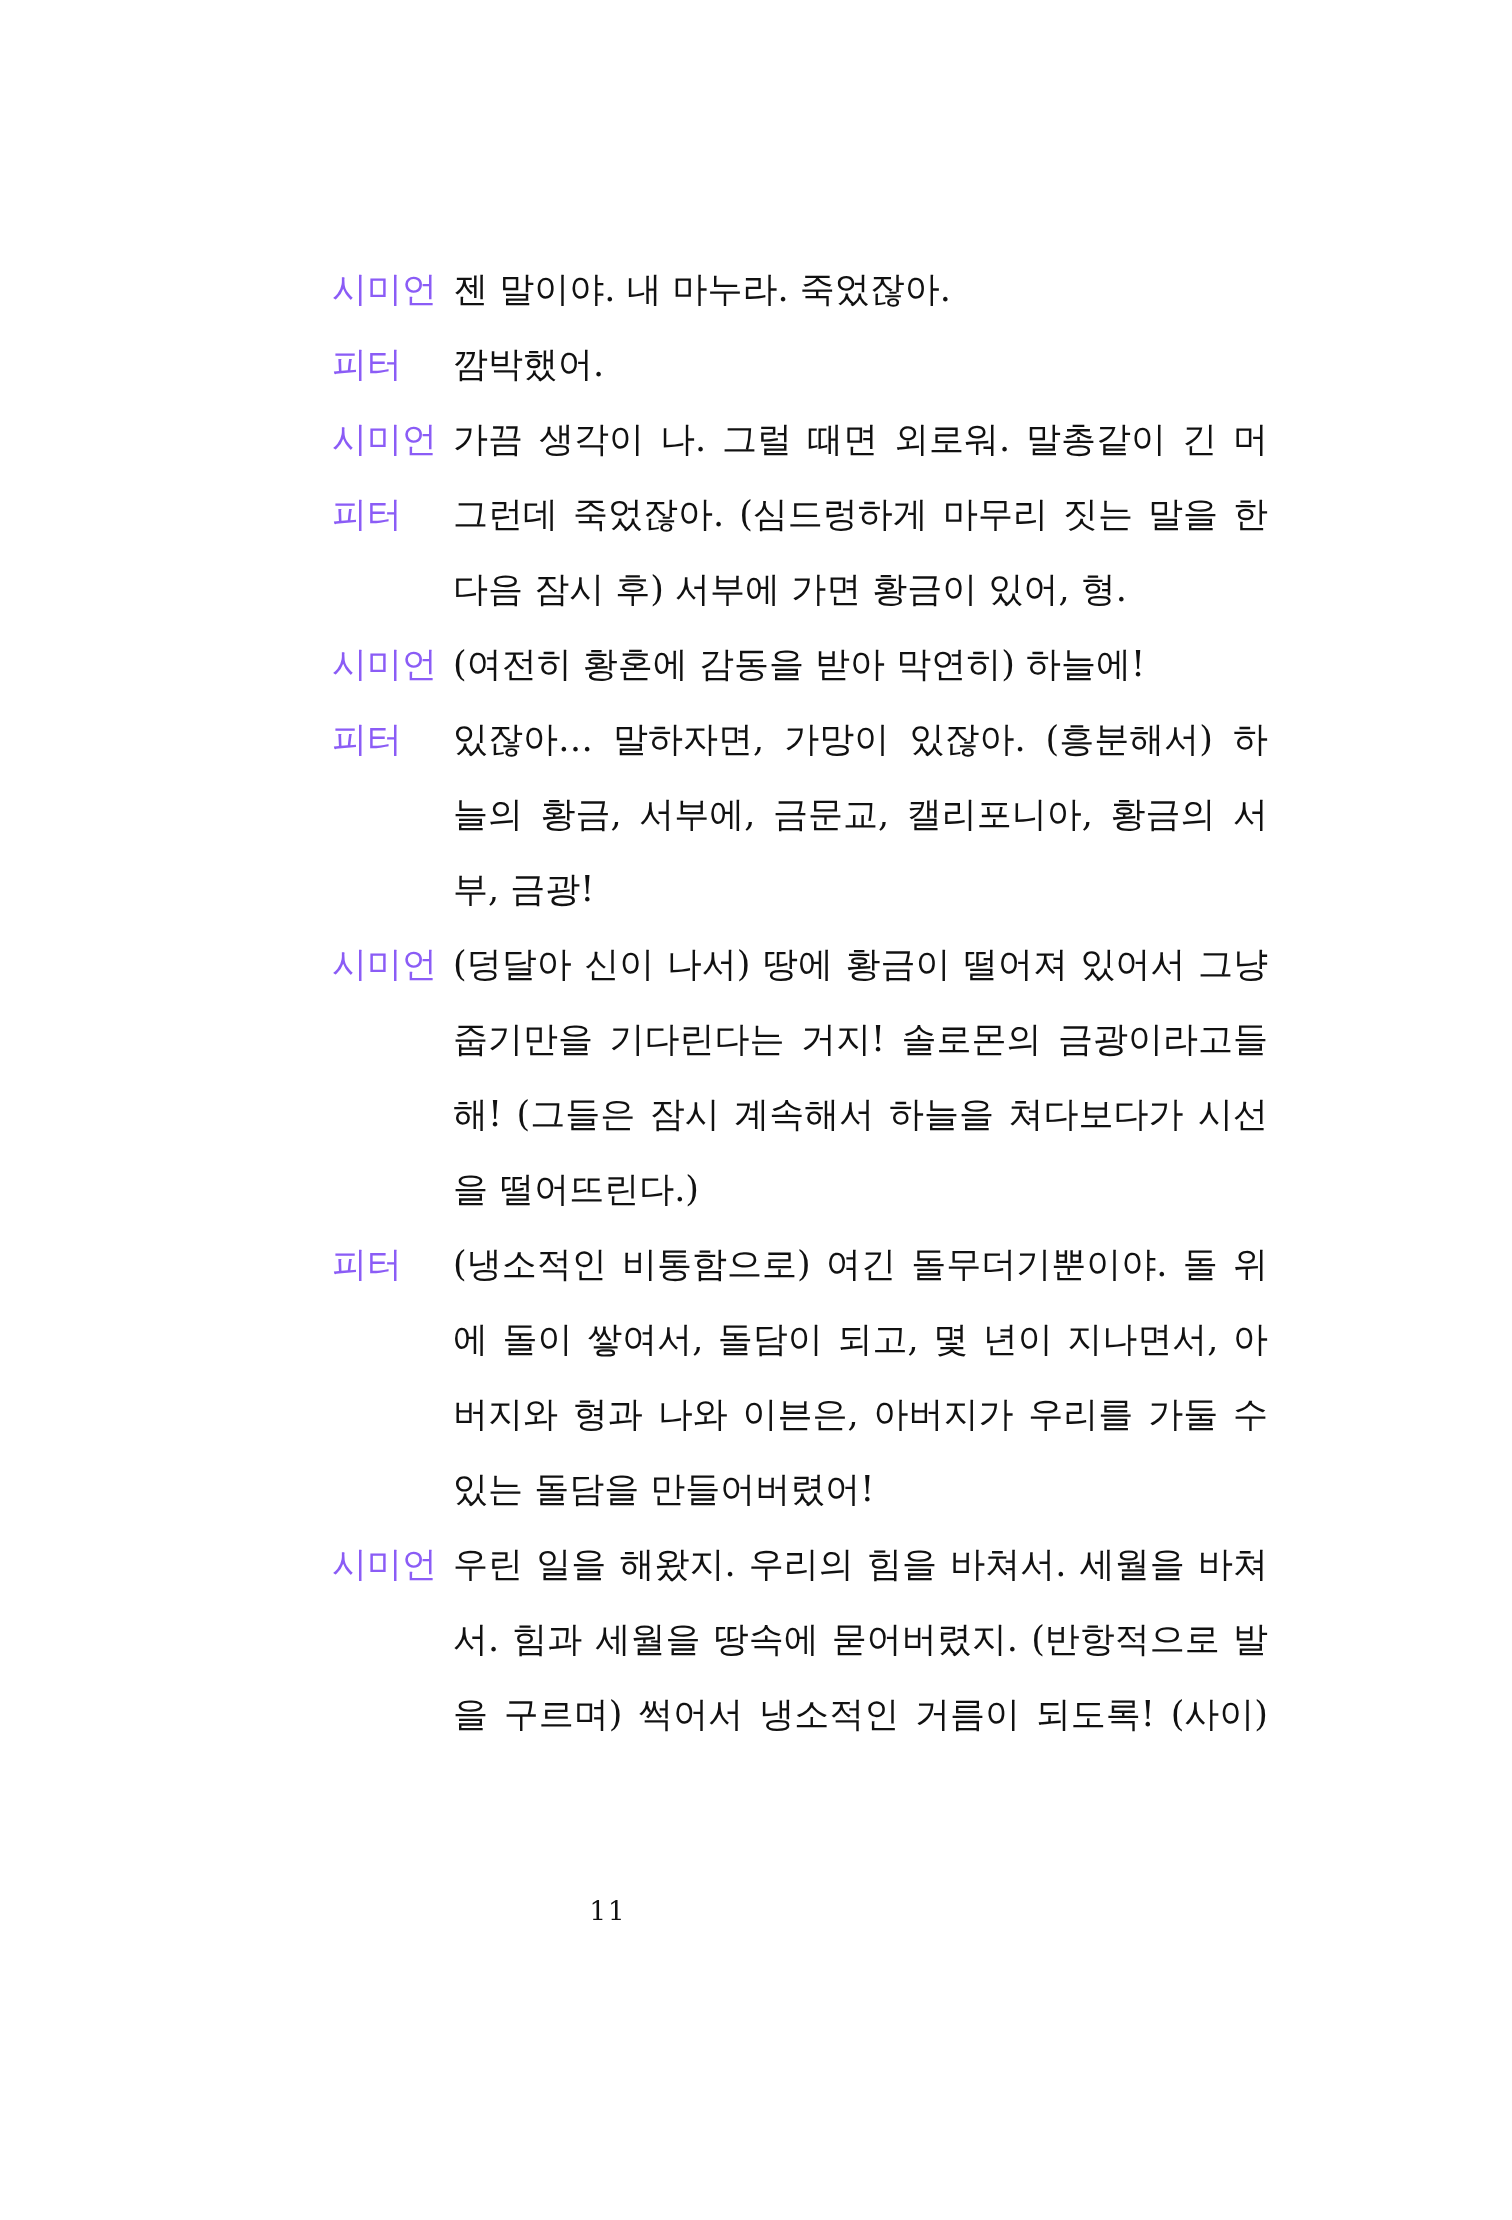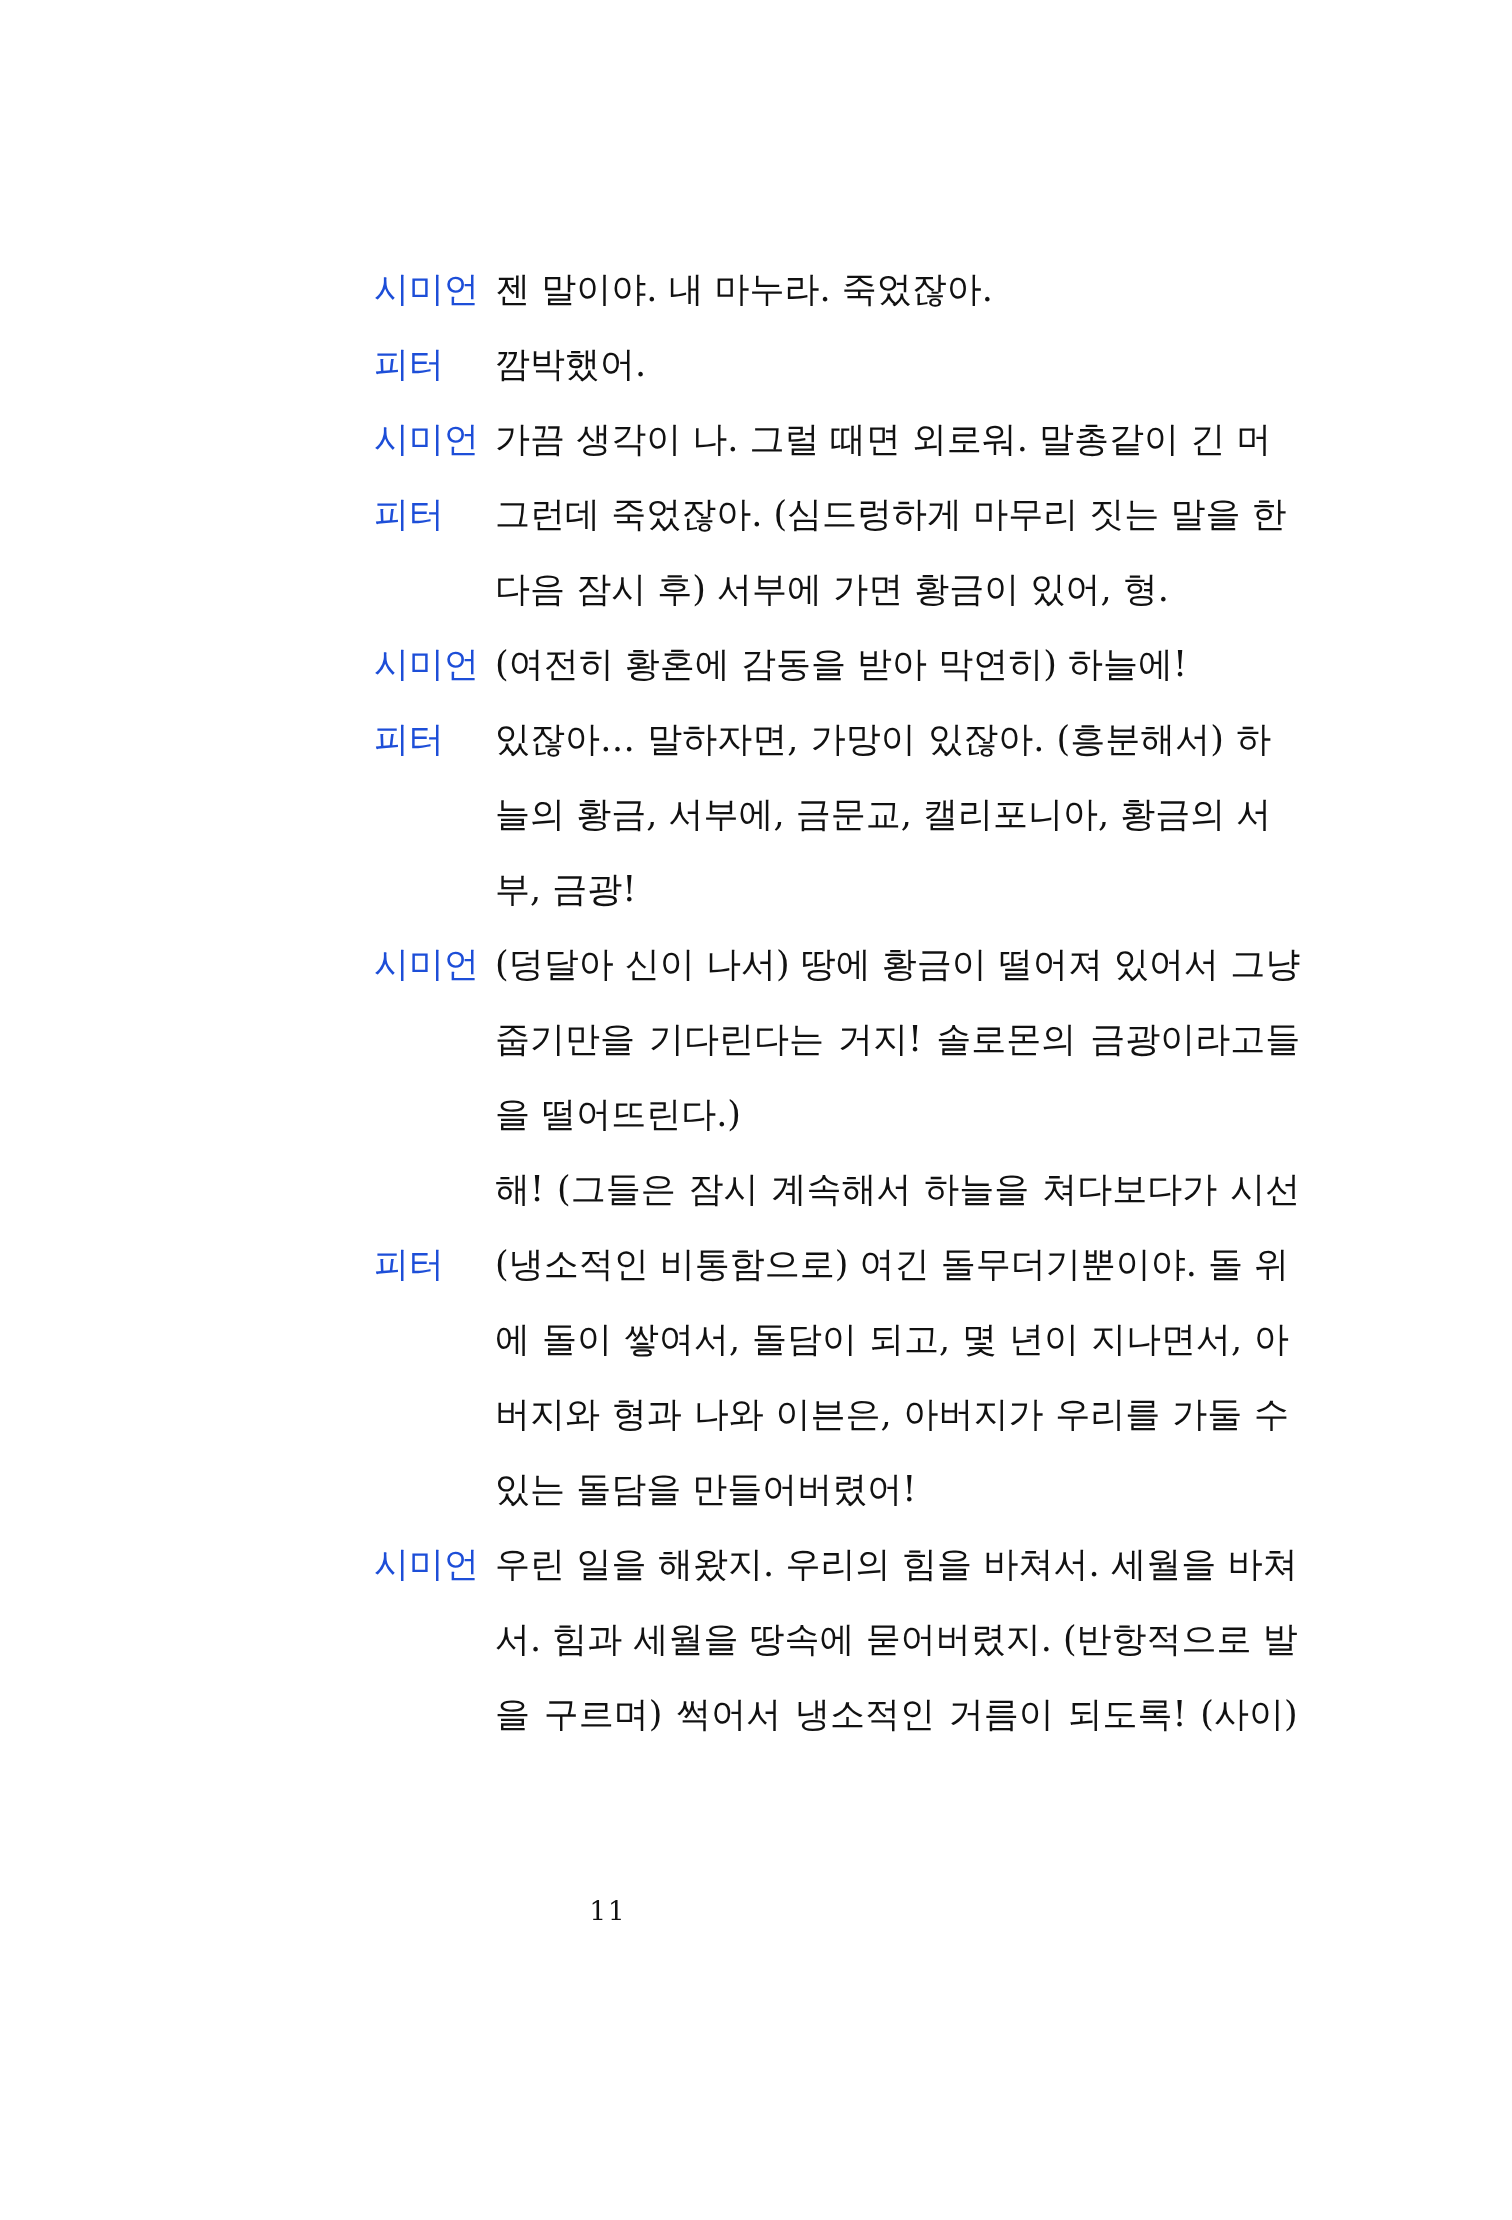--- a/index.html
+++ b/index.html
@@ -3,21 +3,21 @@
 <meta charset="utf-8">
 <style>
   html, body { margin: 0; padding: 0; background: #ffffff; }
   body { width: 1512px; height: 2220px; position: relative; overflow: hidden; }
   .page { position: absolute; left: 0; top: 0; width: 1512px; height: 2220px; background: #ffffff; }
   .script { position: absolute; left: 332px; top: 252px; width: 936px; }
   .entry { display: flex; }
   .speaker {
     width: 121px; flex: 0 0 121px;
     font-family: "DejaVu Sans", sans-serif;
-    font-size: 35px; line-height: 75px; color: #1d4ed8; white-space: nowrap; margin-left: 42px;
+    font-size: 35px; line-height: 75px; color: #8b5cf6; white-space: nowrap;
   }
   .lines { flex: 1 1 auto; width: 815px; }
   .line {
     font-family: "DejaVu Serif", serif;
     font-size: 35px; line-height: 75px; height: 75px; color: #111111;
     white-space: nowrap; overflow: visible;
     text-align: justify; text-align-last: justify;
   }
   .line.last { text-align: center; text-align-last: left; }
   .page-number {
@@ -75,22 +75,22 @@
         <div class="line">늘의 황금, 서부에, 금문교, 캘리포니아, 황금의 서</div>
         <div class="line last">부, 금광!</div>
       </div>
     </div>
 
     <div class="entry">
       <div class="speaker">시미언</div>
       <div class="lines">
         <div class="line">(덩달아 신이 나서) 땅에 황금이 떨어져 있어서 그냥</div>
         <div class="line">줍기만을 기다린다는 거지! 솔로몬의 금광이라고들</div>
+        <div class="line">해! (그들은 잠시 계속해서 하늘을 쳐다보다가 시선</div>
         <div class="line last">을 떨어뜨린다.)</div>
-        <div class="line">해! (그들은 잠시 계속해서 하늘을 쳐다보다가 시선</div>
       </div>
     </div>
 
     <div class="entry">
       <div class="speaker">피터</div>
       <div class="lines">
         <div class="line">(냉소적인 비통함으로) 여긴 돌무더기뿐이야. 돌 위</div>
         <div class="line">에 돌이 쌓여서, 돌담이 되고, 몇 년이 지나면서, 아</div>
         <div class="line">버지와 형과 나와 이븐은, 아버지가 우리를 가둘 수</div>
         <div class="line last">있는 돌담을 만들어버렸어!</div>

